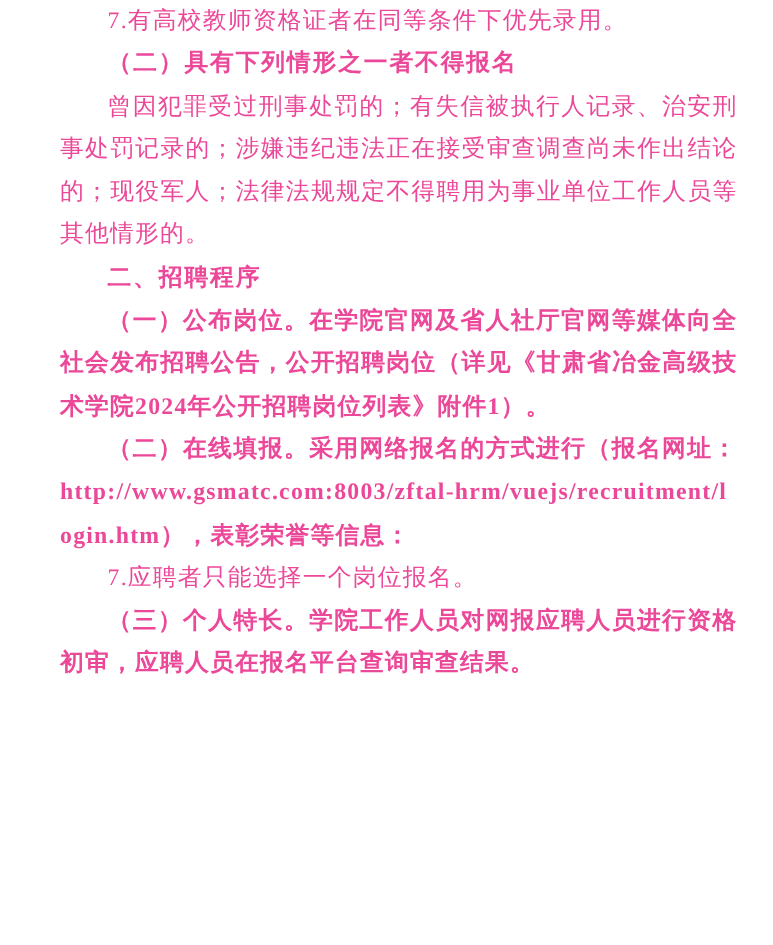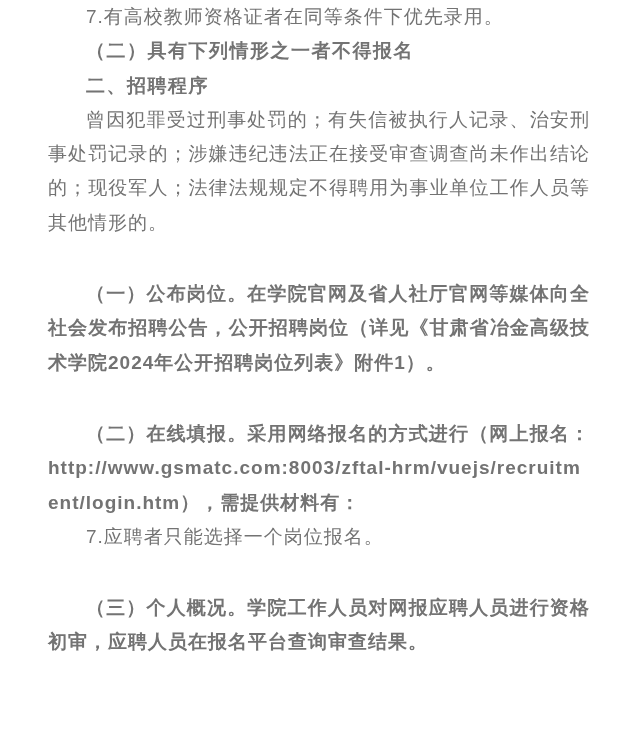--- a/index.html
+++ b/index.html
@@ -11,50 +11,49 @@
     position: relative;
     width: 618px;
     height: 756px;
     box-sizing: border-box;
     background: #ffffff;
     overflow: hidden;
     padding: 0 28px 0 48px;
   }
   .para {
     margin: 0;
-    font-family: Liberation Sans, sans-serif;
+    font-family: Liberation Serif, serif;
     font-size: 19px;
     line-height: 34.3px;
     letter-spacing: 1px;
-    color: #737373;
+    color: #ec4899;
     text-align: justify;
     text-justify: inter-character;
     text-indent: 2em;
     line-break: anywhere;
   }
   .para.heading {
     font-weight: 700;
     letter-spacing: 1.5px;
   }
   .lead {
     font-weight: 700;
-    margin-top: 37px;
   }
   .url {
     
     color: inherit;
   }
 </style>
 </head>
 <body>
 
 <div class="page">
   <div id="doc-body">
       <p class="para normal"><span>7.有高校教师资格证者在同等条件下优先录用。</span></p>
       <p class="para heading"><span>（二）具有下列情形之一者不得报名</span></p>
+      <p class="para normal"><span>曾因犯罪受过刑事处罚的；有失信被执行人记录、治安刑事处罚记录的；涉嫌违纪违法正在接受审查调查尚未作出结论的；现役军人；法律法规规定不得聘用为事业单位工作人员等其他情形的。</span></p>
       <p class="para heading"><span>二、招聘程序</span></p>
-      <p class="para normal"><span>曾因犯罪受过刑事处罚的；有失信被执行人记录、治安刑事处罚记录的；涉嫌违纪违法正在接受审查调查尚未作出结论的；现役军人；法律法规规定不得聘用为事业单位工作人员等其他情形的。</span></p>
       <p class="para lead"><span class="lead">（一）公布岗位。</span><span>在学院官网及省人社厅官网等媒体向全社会发布招聘公告，公开招聘岗位（详见《甘肃省冶金高级技术学院2024年公开招聘岗位列表》附件1）。</span></p>
-      <p class="para lead"><span class="lead">（二）在线填报。</span><span>采用网络报名的方式进行（网上报名：</span><span class="url">http://www.gsmatc.com:8003/zftal-hrm/vuejs/recruitment/login.htm</span><span>），需提供材料有：</span></p>
+      <p class="para lead"><span class="lead">（二）在线填报。</span><span>采用网络报名的方式进行（报名网址：</span><span class="url">http://www.gsmatc.com:8003/zftal-hrm/vuejs/recruitment/login.htm</span><span>），表彰荣誉等信息：</span></p>
       <p class="para normal"><span>7.应聘者只能选择一个岗位报名。</span></p>
-      <p class="para lead"><span class="lead">（三）个人概况。</span><span>学院工作人员对网报应聘人员进行资格初审，应聘人员在报名平台查询审查结果。</span></p>
+      <p class="para lead"><span class="lead">（三）个人特长。</span><span>学院工作人员对网报应聘人员进行资格初审，应聘人员在报名平台查询审查结果。</span></p>
     </div>
 </div>
 
 </body></html>

